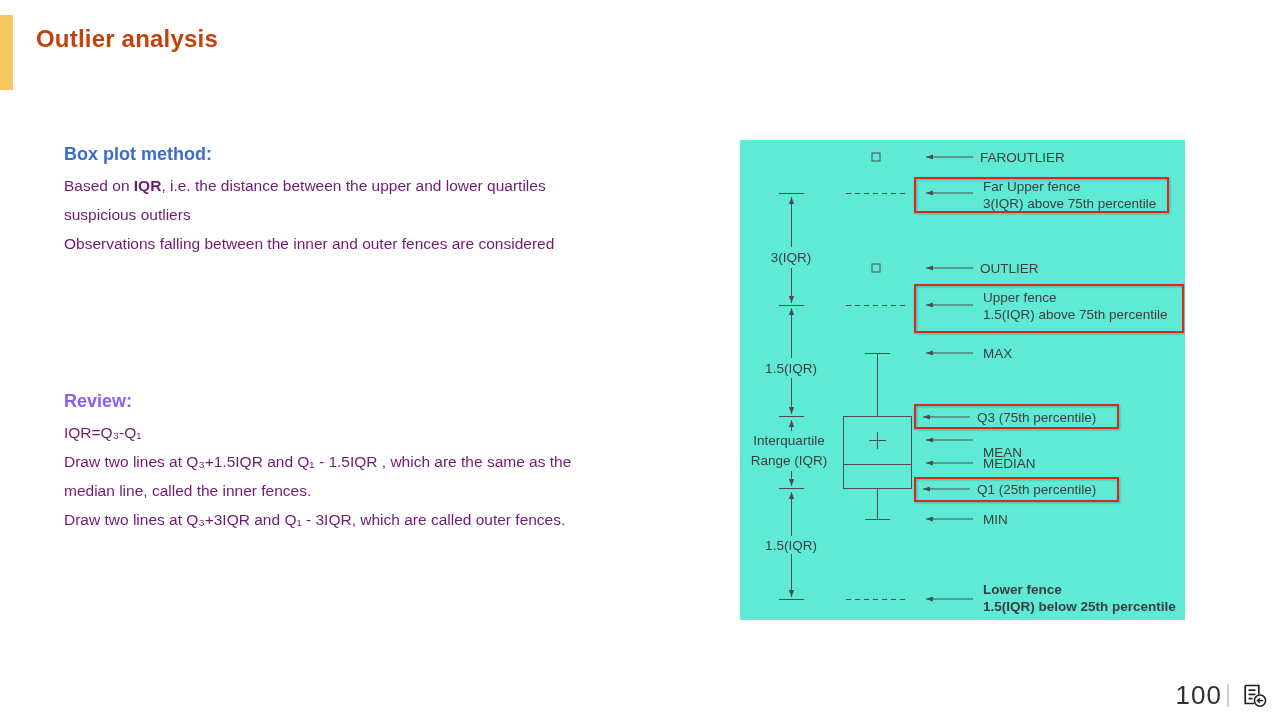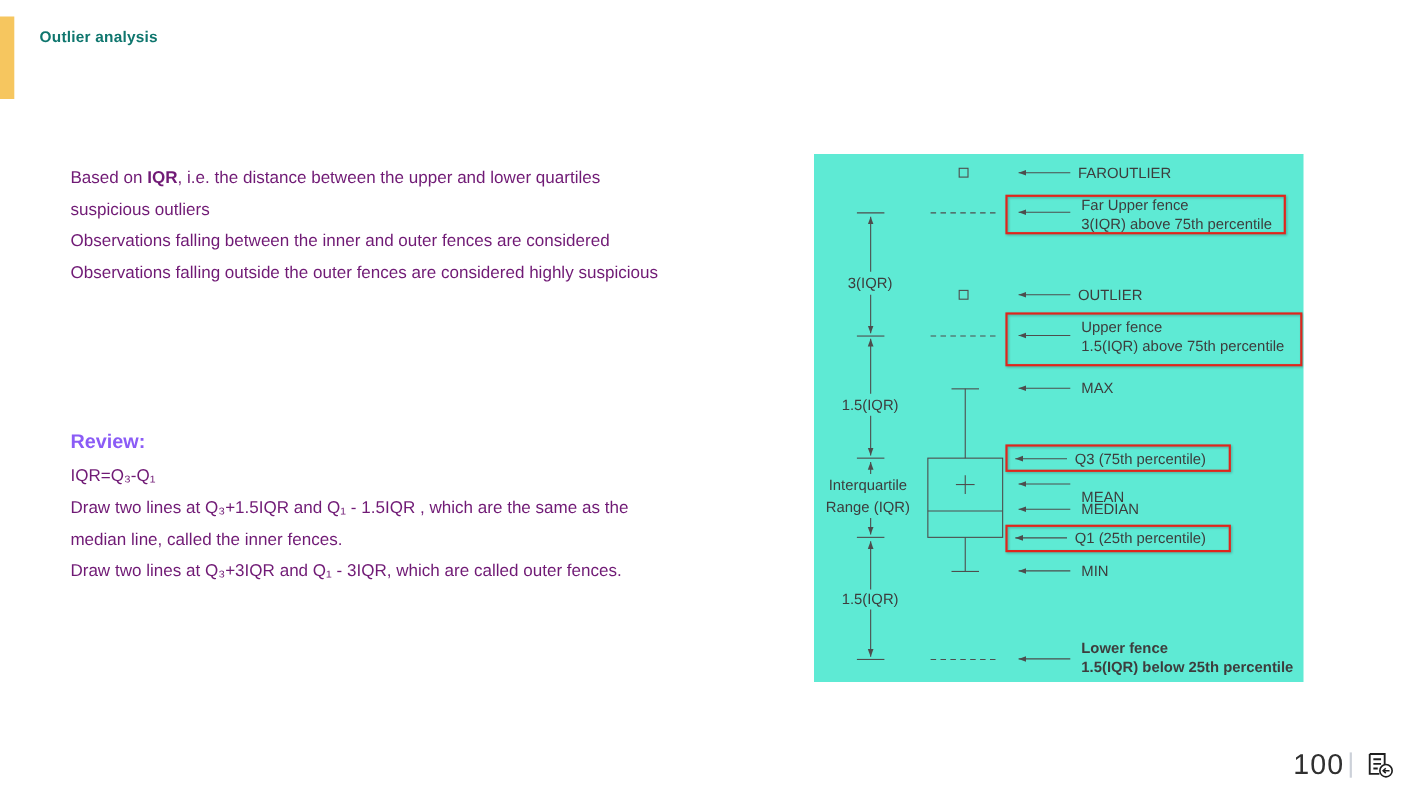--- a/index.html
+++ b/index.html
@@ -9,21 +9,21 @@
     background:#ffffff;
     font-family:"Liberation Sans","DejaVu Sans",sans-serif;
     overflow:hidden;
   }
   .accent-bar {
     position:absolute; left:0; top:15px; width:13px; height:75px;
     background:#f6c65f;
   }
   .slide-title {
     position:absolute; left:36px; top:25px;
-    font-size:14px; font-weight:700; color:#0f766e;
+    font-size:24px; font-weight:700; color:#c2410c;
     letter-spacing:0.2px;
   }
   
   .method-block { position:absolute; left:64px; top:142px; width:630px; }
   .review-block { position:absolute; left:64px; top:389px; width:630px; }
   .col-heading {
     font-size:18px; line-height:24px; font-weight:700; color:#3d6ccb;
   }
   .col-heading.dark { color:#8b5cf6; }
   .body-lines { margin-top:5px; }
@@ -72,25 +72,25 @@
   }
   .toc-icon { position:absolute; left:1241px; top:682px; width:27px; height:27px; cursor:pointer; }
 </style>
 </head>
 <body>
 
 <div class="accent-bar"></div>
 <div class="slide-title">Outlier analysis</div>
 
 <div class="method-block">
+  <div class="col-heading">Box plot method:</div>
   <div class="body-lines">
     <div class="bline"><span>Based on </span><b>IQR</b><span>, i.e. the distance between the upper and lower quartiles</span></div>
     <div class="bline">suspicious outliers</div>
     <div class="bline">Observations falling between the inner and outer fences are considered</div>
-    <div class="bline">Observations falling outside the outer fences are considered highly suspicious</div>
   </div>
 </div>
 
 <div class="review-block">
   <div class="col-heading dark">Review:</div>
   <div class="body-lines">
     <div class="bline">IQR=Q₃-Q₁</div>
     <div class="bline">Draw two lines at Q₃+1.5IQR and Q₁ - 1.5IQR , which are the same as the</div>
     <div class="bline">median line, called the inner fences.</div>
     <div class="bline">Draw two lines at Q₃+3IQR and Q₁ - 3IQR, which are called outer fences.</div>

